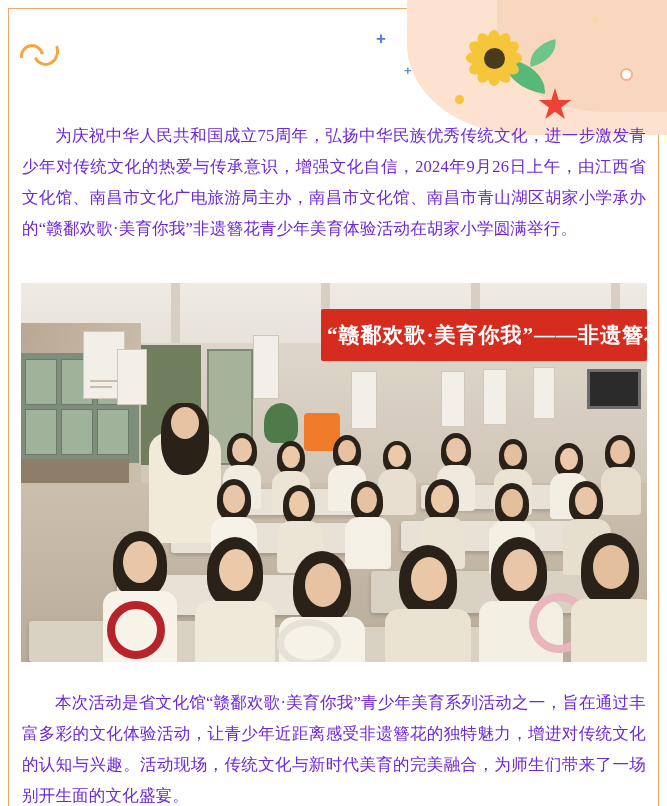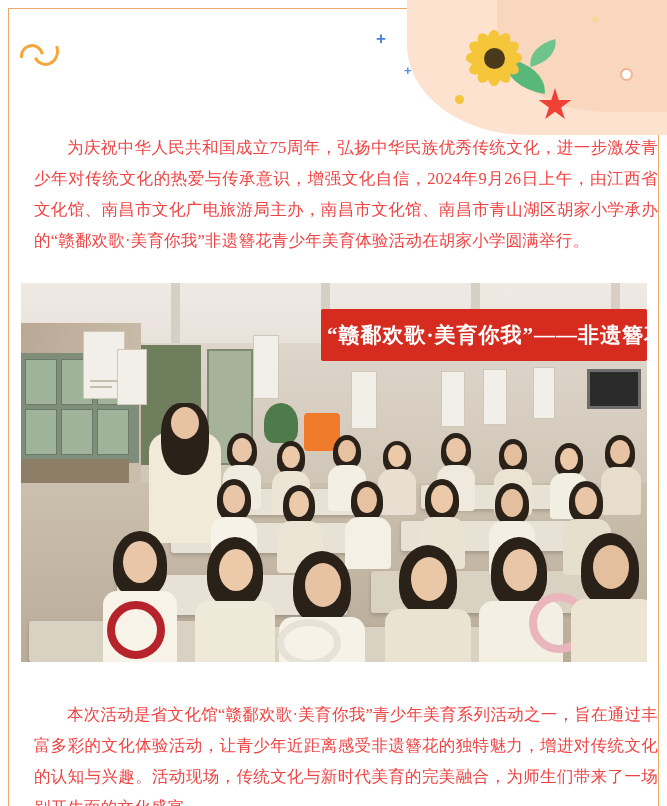--- a/index.html
+++ b/index.html
@@ -175,25 +175,25 @@
     position: absolute;
     left: 13px; top: 0px;
     width: 20px; height: 22px;
     border: 3px solid #f6a63c;
     border-radius: 50%;
     border-left-color: transparent;
     border-top-color: transparent;
     transform: rotate(20deg);
   }
   p.para {
-    margin: 12px;
+    margin: 0;
     font-family: "Liberation Serif", "DejaVu Serif", serif;
     font-size: 16.5px;
     line-height: 31px;
-    color: #ef4444;
+    color: #6d28d9;
     text-align: justify;
     text-indent: 2em;
     letter-spacing: 0.2px;
   }
   .para-top {
     position: absolute;
     left: 22px;
     top: 120px;
     width: 624px;
   }

